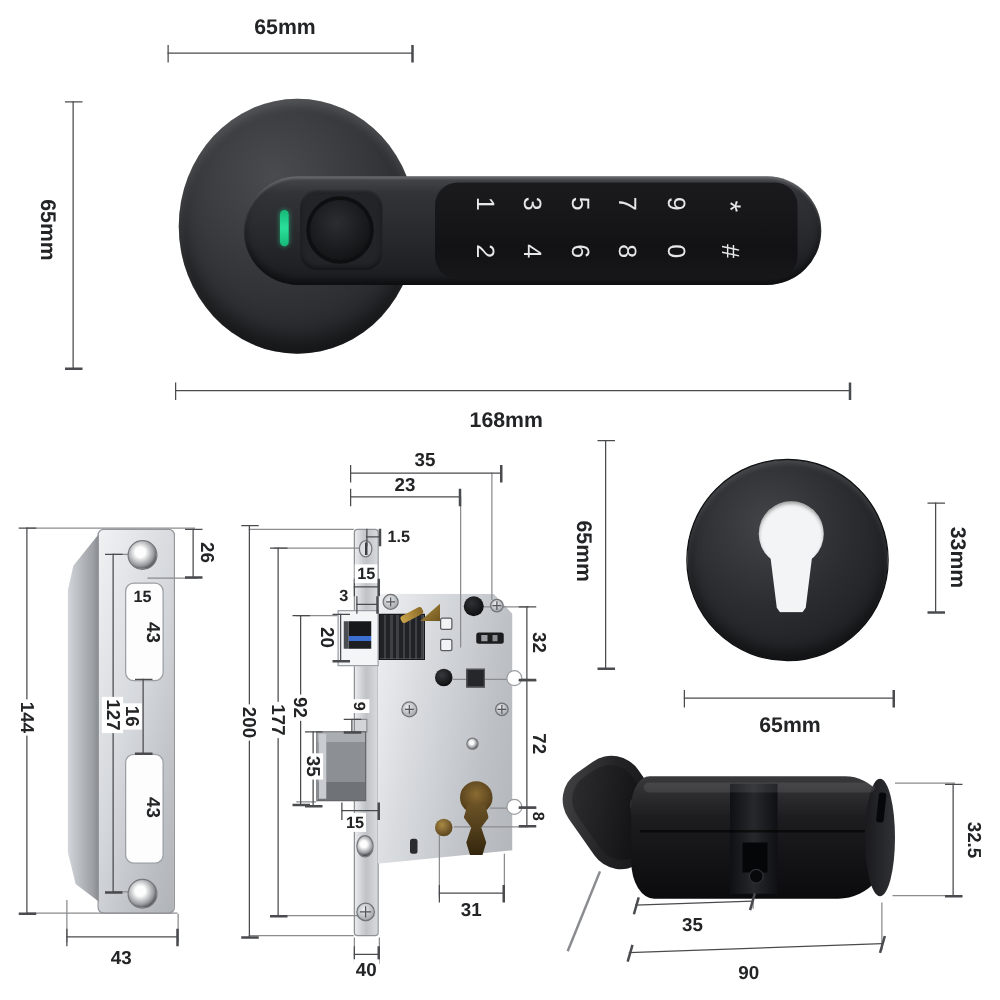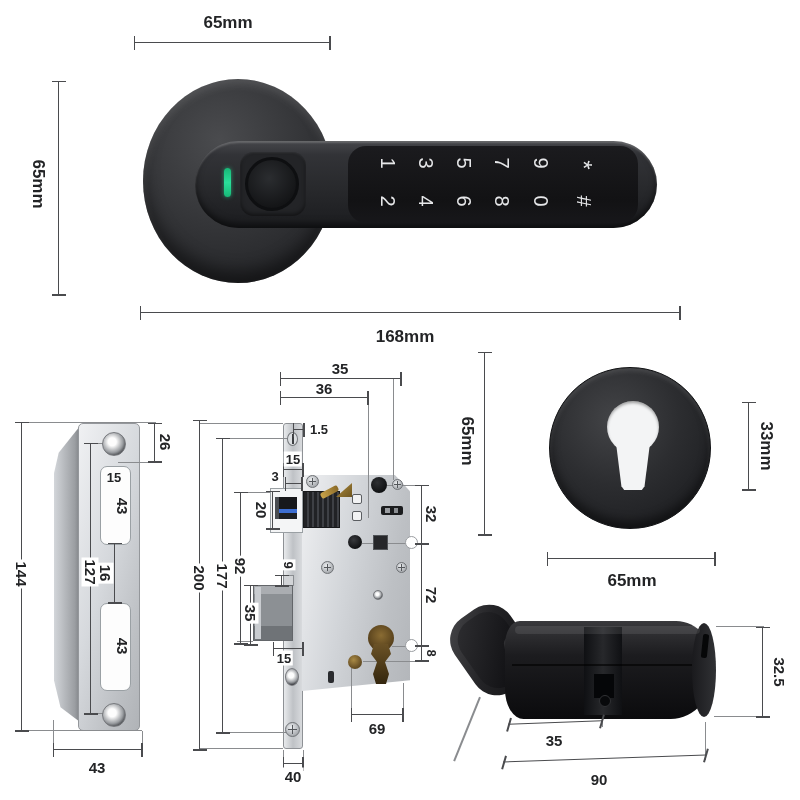--- a/index.html
+++ b/index.html
@@ -190,21 +190,21 @@
     <div style="position:absolute;left:371px;top:644px;width:20px;height:40px;z-index:4;
       background:linear-gradient(180deg,#6b5226,#4a3817 60%,#33260e);
       clip-path:polygon(15% 0,85% 0,100% 25%,70% 45%,90% 75%,75% 100%,25% 100%,10% 75%,30% 45%,0 25%);"></div>
     <div style="position:absolute;left:348px;top:655px;width:14px;height:14px;border-radius:50%;z-index:4;
       background:radial-gradient(circle at 40% 35%,#a98a45,#6b5226 60%,#4a3a16);"></div>
     <div style="position:absolute;left:328px;top:671px;width:6px;height:12px;background:#2a2b2e;border-radius:2px;z-index:4;"></div>
 
     <div class="hdim" style="left:280px;top:378px;width:121px;"></div>
     <span class="dim" style="left:340px;top:368px;">35</span>
     <div class="hdim" style="left:280px;top:397px;width:88px;"></div>
-    <span class="dim" style="left:324px;top:388px;">36</span>
+    <span class="dim" style="left:324px;top:388px;">23</span>
     <div class="hdim" style="left:293px;top:429px;width:11px;"></div>
     <span class="dim sm" style="left:319px;top:429px;">1.5</span>
     <div class="hdim" style="left:283px;top:469px;width:20px;"></div>
     <span class="dim sm" style="left:293px;top:459px;">15</span>
     <div class="hdim" style="left:285px;top:483px;width:17px;"></div>
     <span class="dim sm" style="left:275px;top:476px;">3</span>
     <div class="vdim" style="left:272px;top:491px;height:38px;"></div>
     <span class="dim rot" style="left:261px;top:510px;">20</span>
     <div class="vdim" style="left:240px;top:492px;height:152px;"></div>
     <span class="dim rot" style="left:240px;top:566px;">92</span>
@@ -214,21 +214,21 @@
     <span class="dim rot" style="left:199px;top:578px;">200</span>
     <div class="vdim" style="left:281px;top:575px;height:11px;"></div>
     <span class="dim sm rot" style="left:288px;top:565px;">9</span>
     <div class="vdim" style="left:250px;top:585px;height:60px;"></div>
     <span class="dim rot" style="left:250px;top:613px;">35</span>
     <div class="hdim" style="left:273px;top:648px;width:30px;"></div>
     <span class="dim sm" style="left:284px;top:658px;">15</span>
     <div class="hdim" style="left:283px;top:763px;width:20px;"></div>
     <span class="dim" style="left:293px;top:776px;">40</span>
     <div class="hdim" style="left:351px;top:714px;width:52px;"></div>
-    <span class="dim" style="left:377px;top:728px;">69</span>
+    <span class="dim" style="left:377px;top:728px;">31</span>
     <div class="vdim" style="left:421px;top:485px;height:59px;"></div>
     <span class="dim rot" style="left:431px;top:514px;">32</span>
     <div class="vdim" style="left:421px;top:544px;height:102px;"></div>
     <span class="dim rot" style="left:431px;top:595px;">72</span>
     <div class="vdim" style="left:421px;top:646px;height:15px;"></div>
     <span class="dim sm rot" style="left:431px;top:653px;">8</span>
   </div>
 
   <div>
     <div style="position:absolute;left:549px;top:367px;width:162px;height:162px;border-radius:50%;z-index:2;

